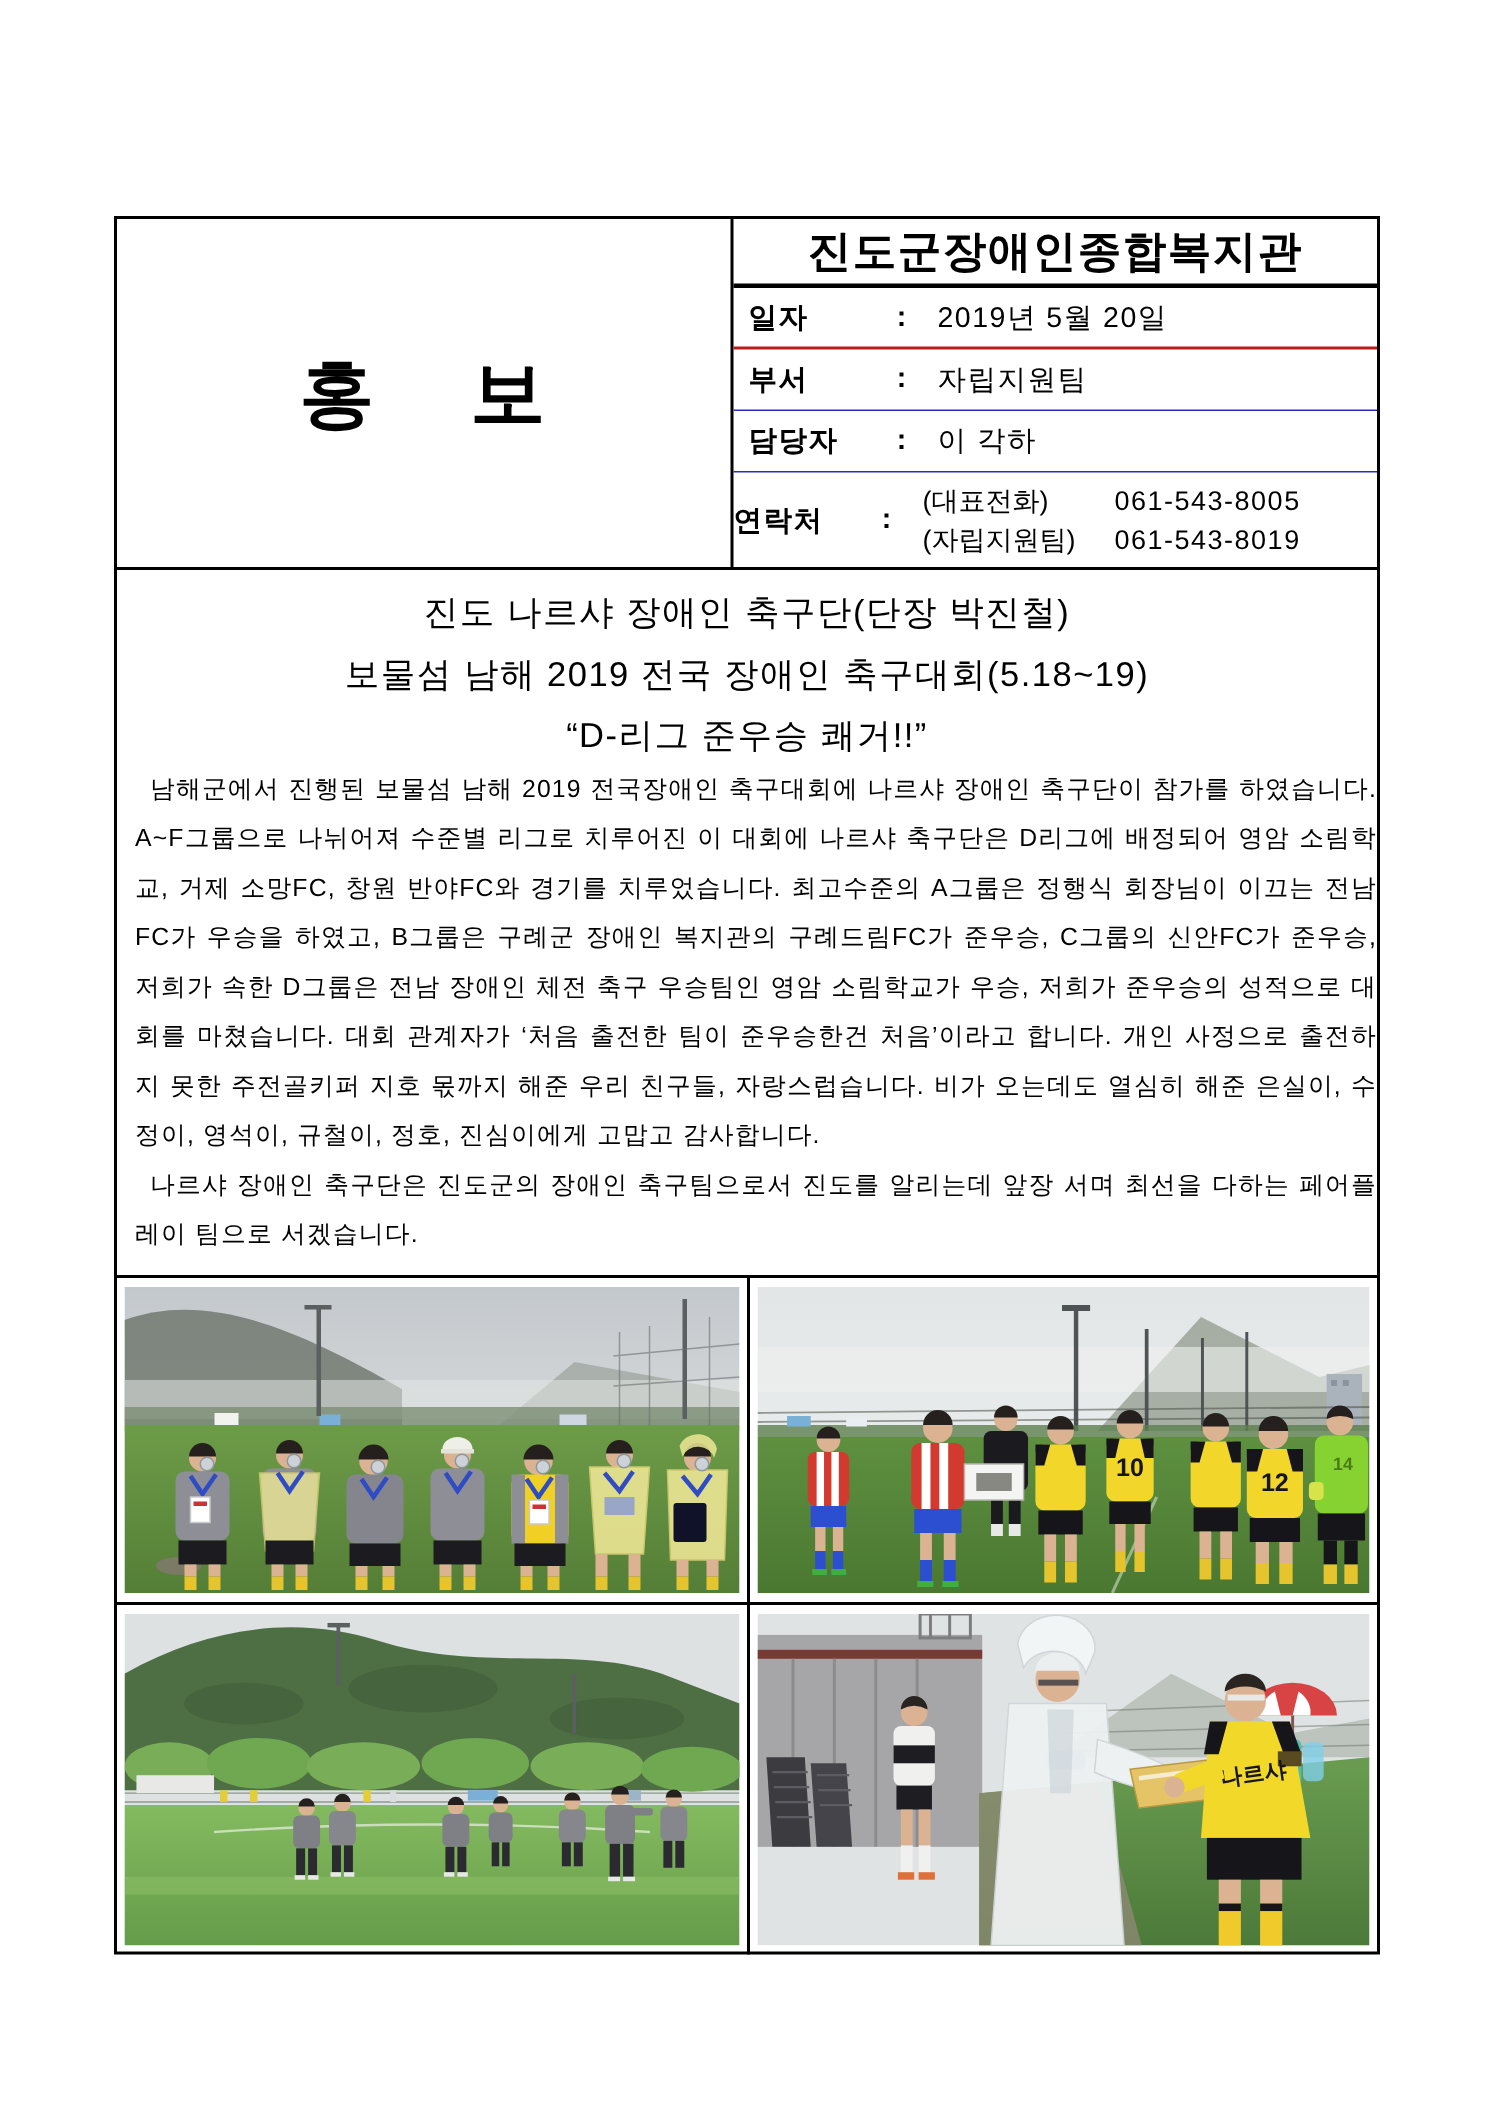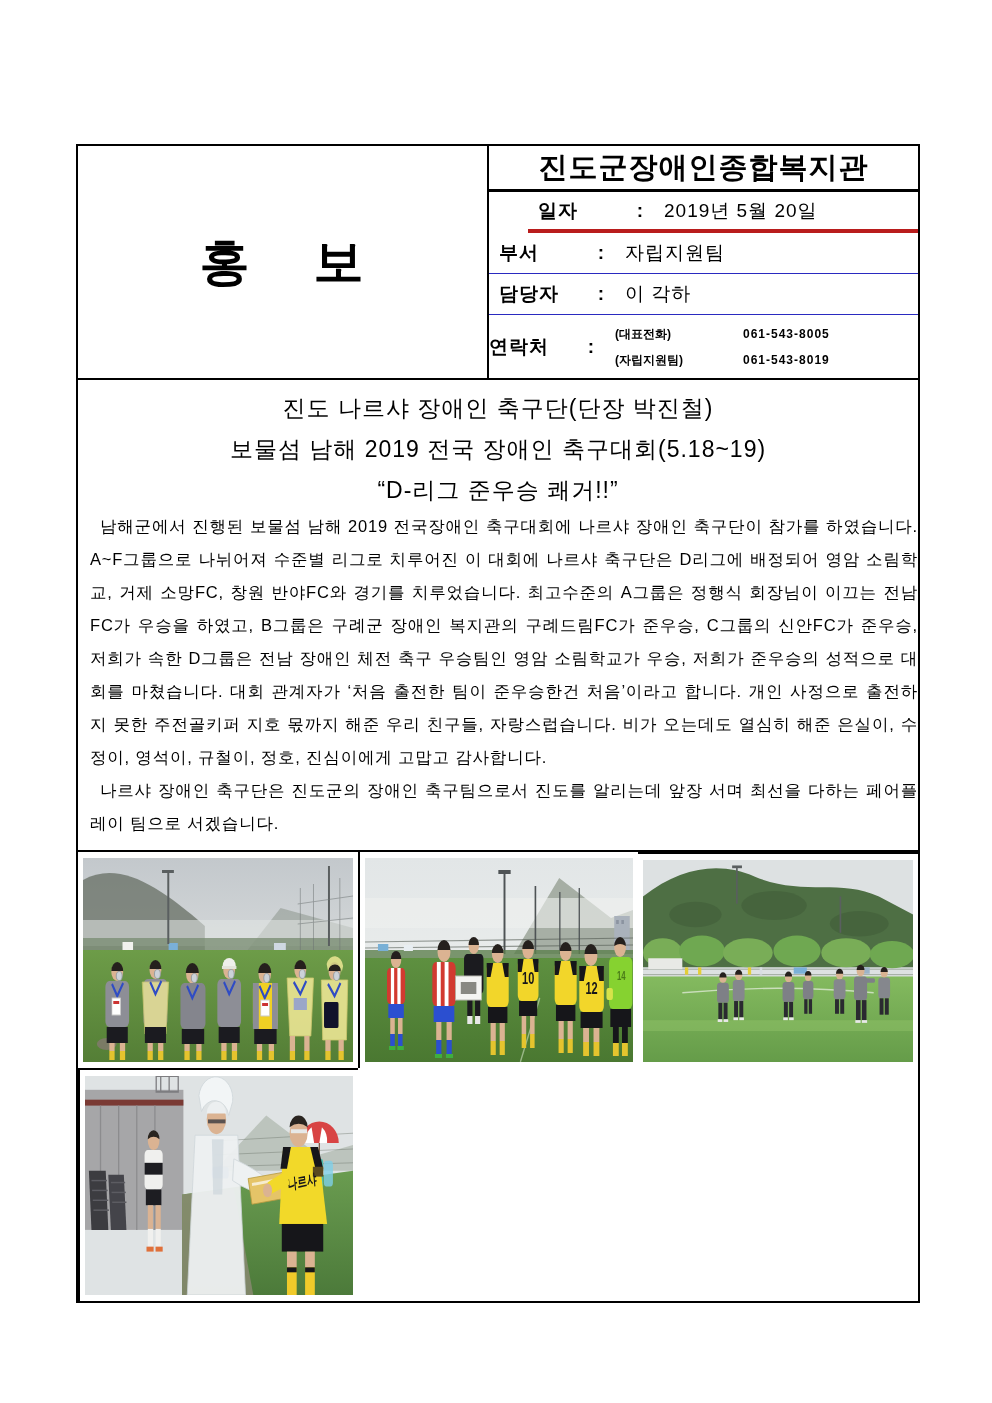--- a/index.html
+++ b/index.html
@@ -23,46 +23,46 @@
   .head-right{flex:1;display:flex;flex-direction:column;min-width:0;}
   .org-row{
     height:43px;flex:none;border-bottom:3px solid #000;
     display:flex;align-items:center;justify-content:center;
     font-size:29px;font-weight:bold;letter-spacing:1px;
   }
   .f-row{
     height:41px;flex:none;display:flex;align-items:center;
     padding-left:10px;font-size:19px;box-sizing:border-box;
   }
-  .f-row.b-black{border-bottom:4px solid #b91c1c;margin-left:39px;}
+  .f-row.b-black{border-bottom:2px solid #b91c1c;}
   .f-row.b-blue{border-bottom:1px solid #2a2ac0;}
   .f-lbl{width:78px;flex:none;font-weight:bold;letter-spacing:1px;}
   .f-sep{width:48px;flex:none;text-align:center;font-weight:bold;}
   .f-val{flex:1;letter-spacing:1px;}
   .contact-row{flex:1;display:flex;align-items:center;font-size:19px;}
-  .contact-vals{flex:1;font-size:12px;line-height:26px;font-weight:bold;}
+  .contact-vals{flex:1;font-size:18px;line-height:26px;}
   .contact-line{display:flex;}
   .contact-name{width:128px;flex:none;}
   .contact-number{flex:1;letter-spacing:1px;}
   
   .title-block{
     height:128px;flex:none;text-align:center;
     padding-top:8px;box-sizing:border-box;
     font-size:23px;line-height:41px;letter-spacing:1px;font-weight:500;
   }
   .body-block{
     flex:1;padding:2px 0 0 12px;box-sizing:border-box;
     font-size:16.5px;line-height:33px;letter-spacing:0.8px;
     text-align:justify;overflow:hidden;
   }
   .body-block p{margin:0;text-indent:10px;}
   
   .photo-grid{
     height:449px;flex:none;border-top:2px solid #000;
-    display:grid;grid-template-columns:1fr 1fr 1fr;grid-template-rows:216px 1fr;margin-top:16px;
+    display:grid;grid-template-columns:1fr 1fr;grid-template-rows:216px 1fr;margin-top:16px;
   }
   .pcell{padding:6px 5px;box-sizing:border-box;}
   .pcell.rightcol{border-left:2px solid #000;}
   .pcell.bottomrow{border-top:2px solid #000;}
   .pcell svg{width:100%;height:100%;display:block;}
 </style>
 </head>
 <body>
 
 <div class="frame">

